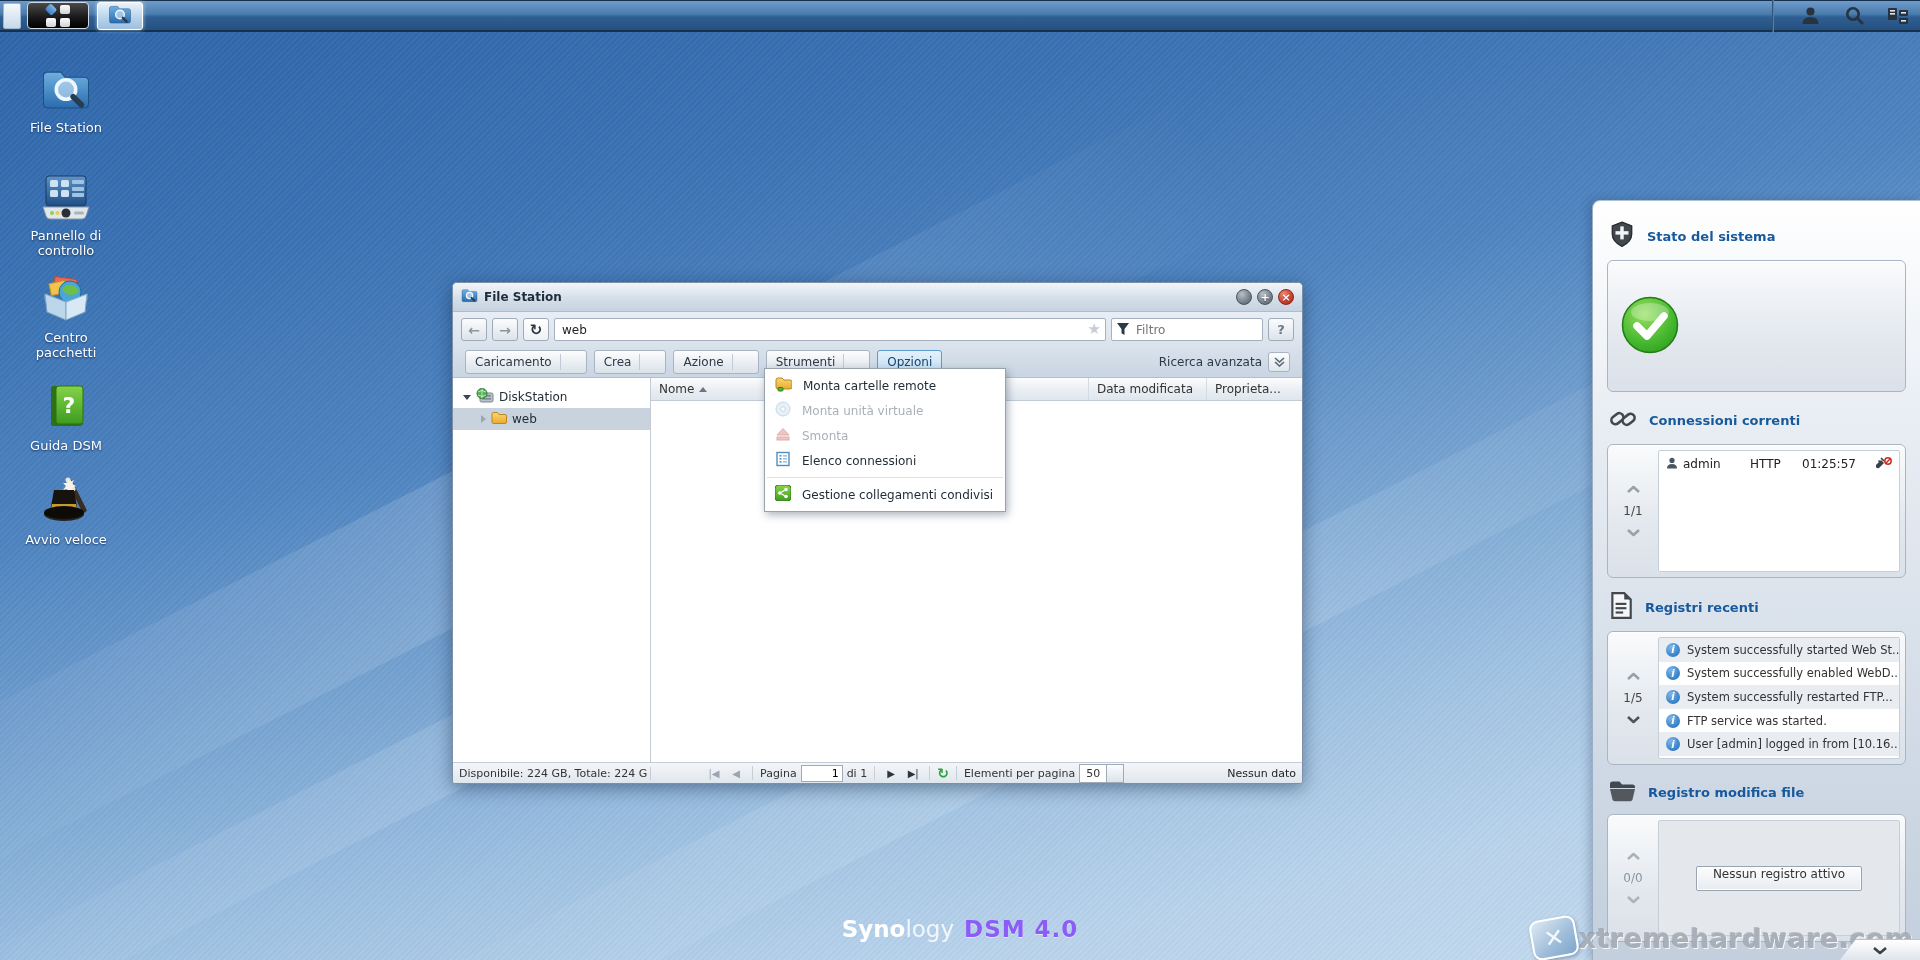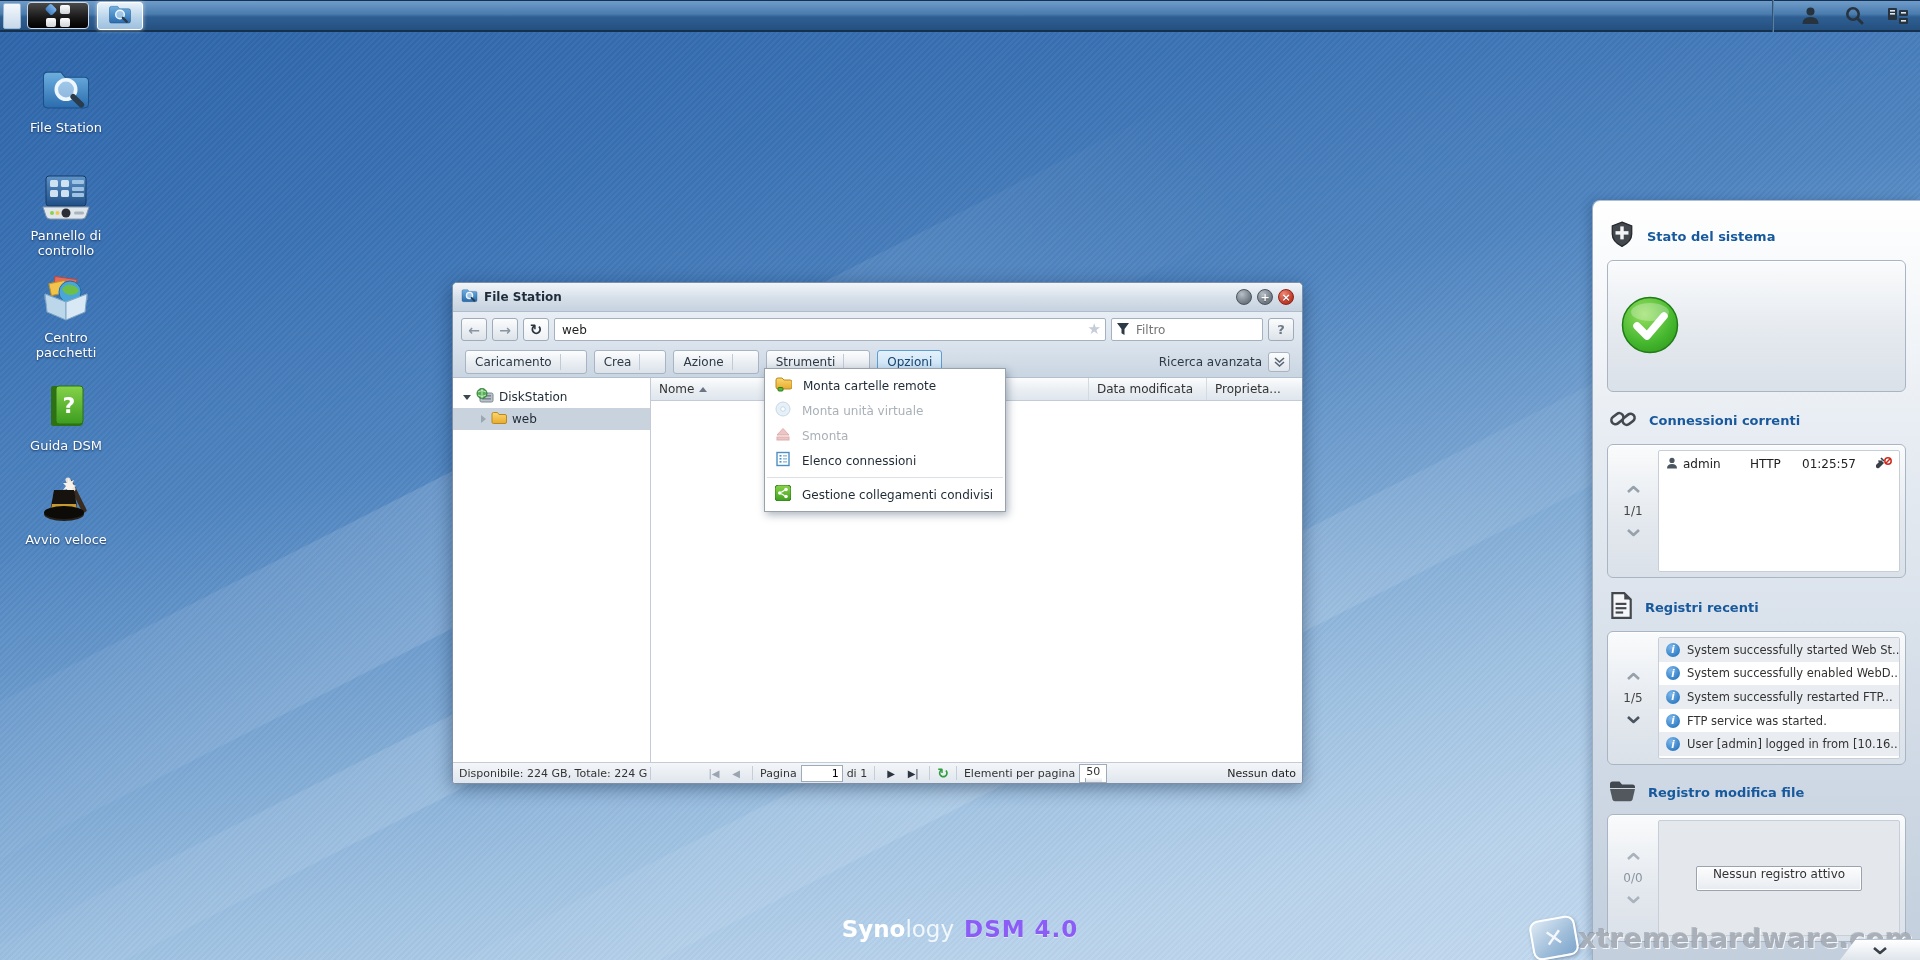--- a/index.html
+++ b/index.html
@@ -112,21 +112,21 @@
     font-size:11px; color:#333;gap:48px; }
   .sb-left { width:198px; padding:0 6px; border-right:1px solid #c3ccd6; white-space:nowrap; overflow:hidden; }
   .sb-right { flex:1; display:flex; align-items:center; padding:0 6px; gap:4px; white-space:nowrap; }
   .pg-btn { width:18px; height:16px; display:flex; align-items:center; justify-content:center; color:#9aa5b1;
     font-size:10px; cursor:pointer; }
   .pg-btn.on { color:#2b3540; }
   .sb-sep { width:1px; height:14px; background:#c6cfd8; margin:0 3px; }
   .page-input { width:42px; height:17px; border:1px solid #9fabb9; text-align:right; padding-right:3px;
     font-family:inherit; font-size:11px; }
   .green-refresh { color:#2f9e3e; font-weight:bold; font-size:14px; cursor:pointer; }
-  .per-page { display:flex; align-items:center; height:19px; border:1px solid #9fabb9; background:#fff; cursor:pointer;flex-direction:column; }
+  .per-page { display:flex; align-items:center; height:19px; border:1px solid #9fabb9; background:#fff; cursor:pointer; }
   .per-page .val { padding:0 6px; min-width:26px; }
   .per-page .dd { width:17px; height:100%; border-left:1px solid #9fabb9;
     background:linear-gradient(#fbfcfd,#dde3ea); display:flex; align-items:center; justify-content:center; }
   .per-page .dd i { width:0; height:0; border-left:3.5px solid transparent; border-right:3.5px solid transparent; border-top:4.5px solid #4a5good; border-top-color:#4a5663; }
   .sb-nodata { margin-left:auto; color:#222; }
 
   
   .menu { position:absolute; left:303px; top:85px; width:242px; background:#fff;
     border:1px solid #98a2ac; box-shadow:2px 3px 8px rgba(20,40,70,.35); padding:4px 0; z-index:30;margin-left:8px; }
   .menu-item { height:25px; display:flex; align-items:center; gap:11px; padding:0 10px; font-size:12px; color:#1e2a36; cursor:pointer; }

